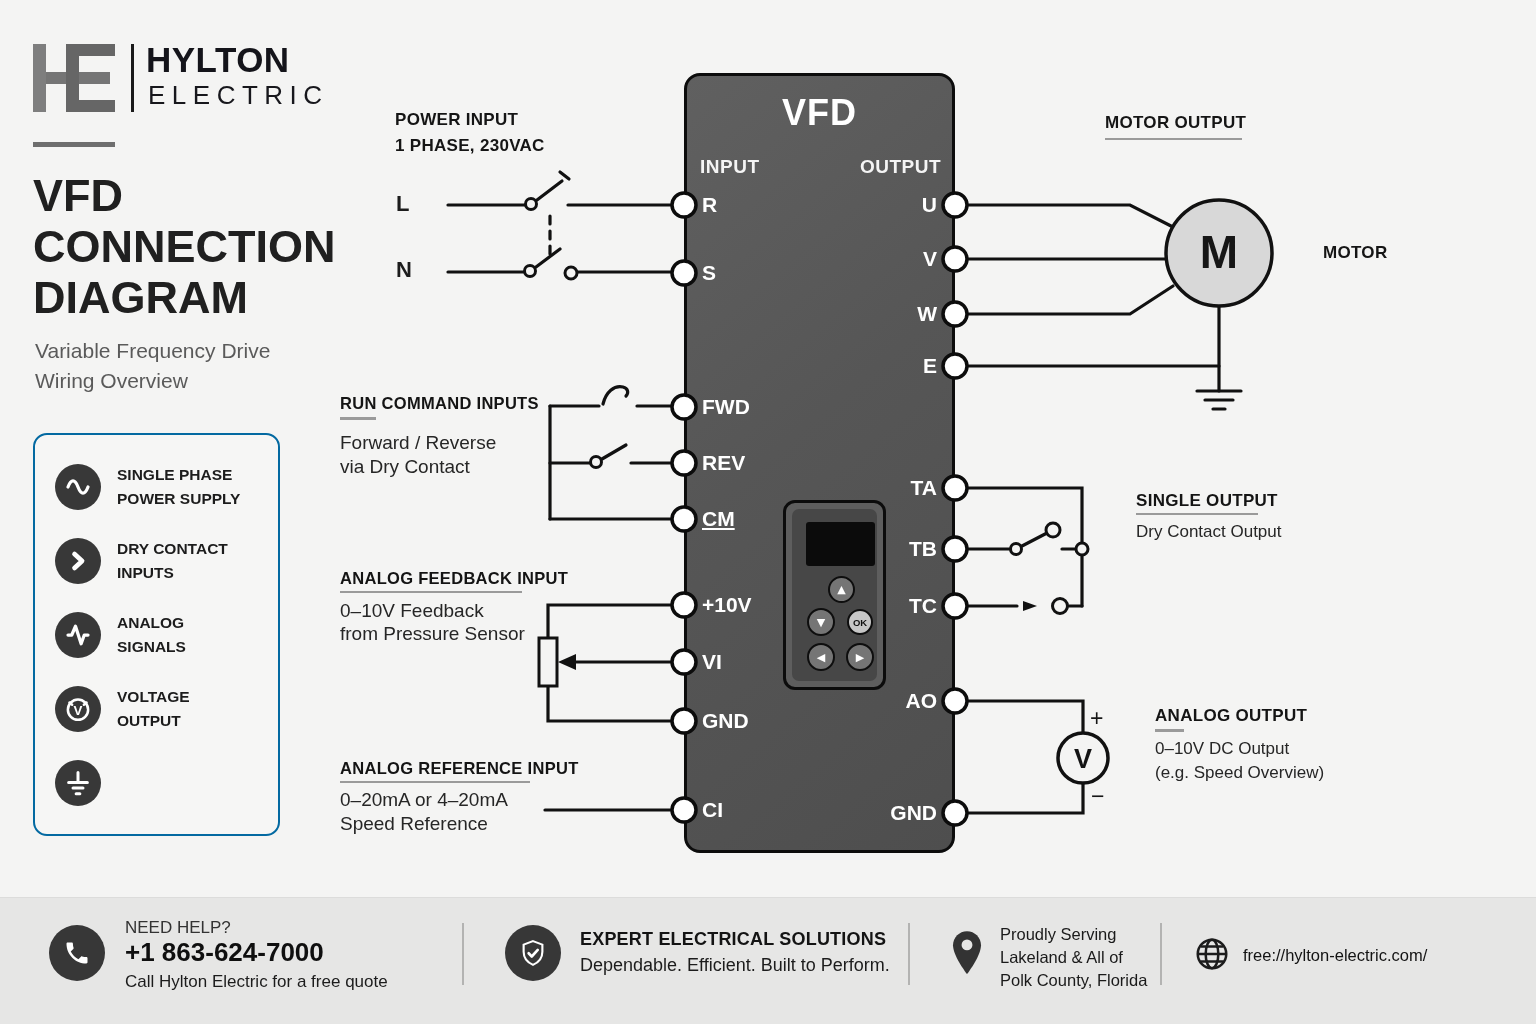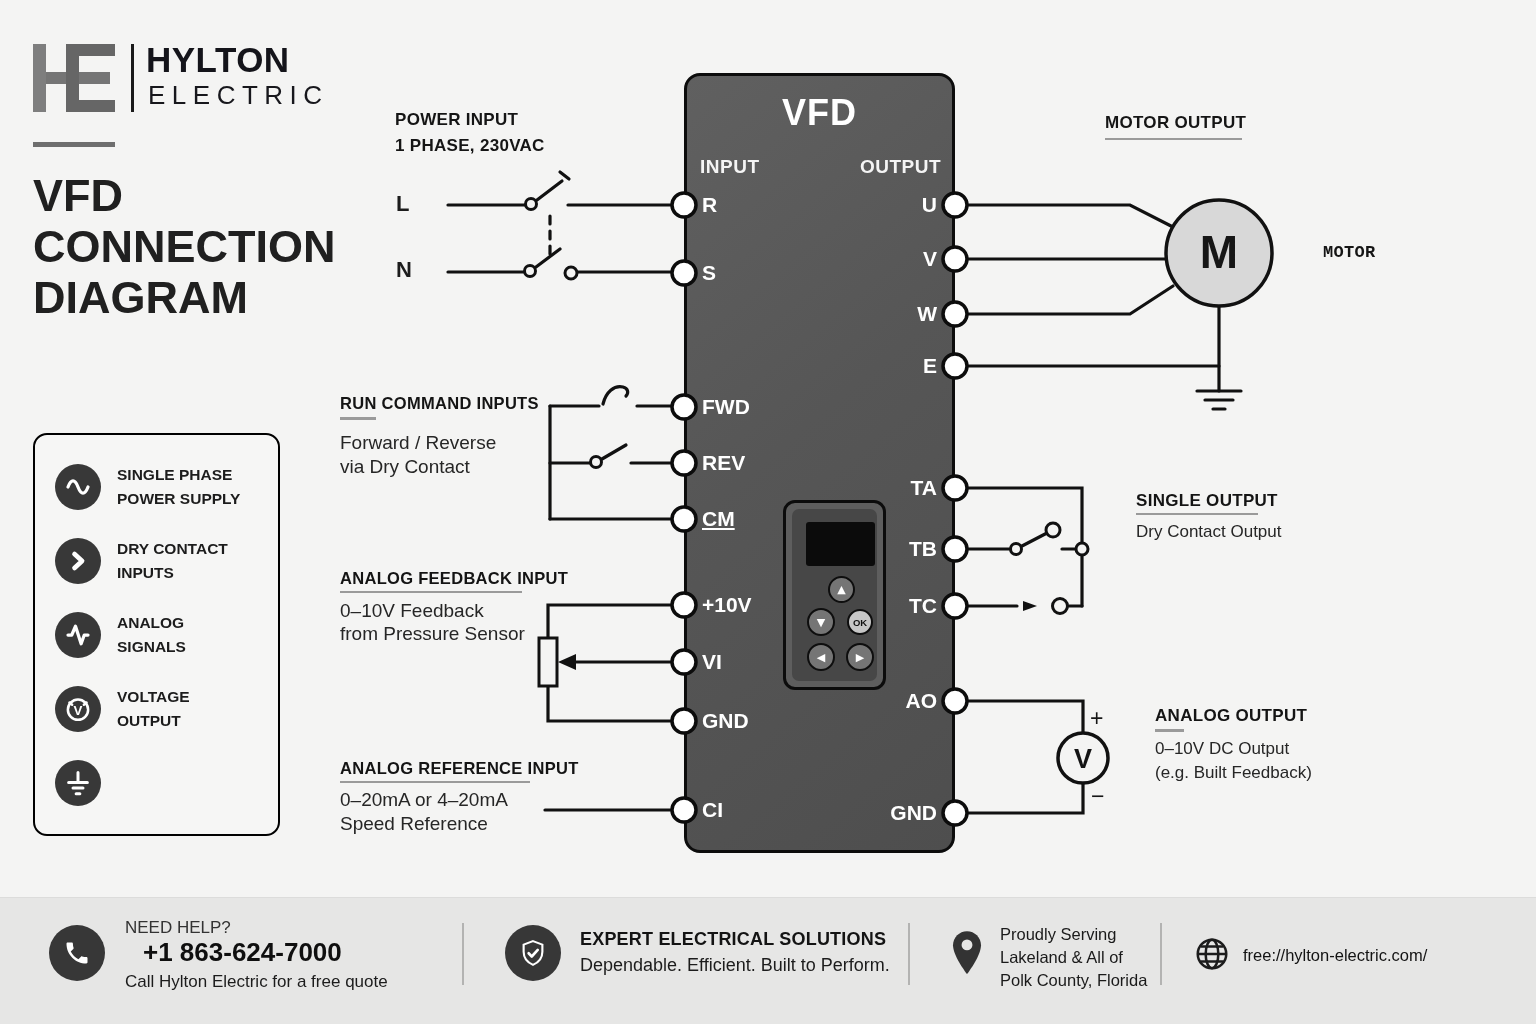--- a/index.html
+++ b/index.html
@@ -8,21 +8,21 @@
   .abs{position:absolute;}
   .h-bold{font-weight:700;color:#151515;letter-spacing:.3px;}
   .underline{background:#9a9a9a;}
   .wire-svg{position:absolute;left:0;top:0;z-index:2;pointer-events:none;}
   
   .brand-name1{font-size:35px;font-weight:800;color:#14141a;letter-spacing:.5px;}
   .brand-name2{font-size:26px;font-weight:400;color:#17171c;letter-spacing:6.5px;}
   .title-line{font-size:45px;font-weight:800;color:#202020;line-height:51px;}
   .subtitle-line{font-size:21px;color:#5a5a5a;line-height:30px;}
   
-  .legend{left:33px;top:433px;width:243px;height:399px;border:2px solid #000000;border-radius:14px;background:#f6f6f5;}
+  .legend{left:33px;top:433px;width:243px;height:399px;border:2px solid #0369a1;border-radius:14px;background:#f6f6f5;}
   .legend-icon{position:absolute;left:20px;width:46px;height:46px;border-radius:50%;background:#383838;
                display:flex;align-items:center;justify-content:center;}
   .legend-label{position:absolute;left:82px;font-size:15.5px;font-weight:700;line-height:24px;color:#1c1c1c;}
   
   .vfd{left:684px;top:73px;width:271px;height:780px;border:3px solid #0c0c0c;border-radius:16px;
        background:linear-gradient(140deg,#606060 0%,#565656 45%,#4e4e4e 100%);z-index:1;box-sizing:border-box;}
   .vfd-title{left:684px;top:92px;width:271px;text-align:center;font-size:36px;font-weight:800;color:#fff;letter-spacing:1px;z-index:3;}
   .io-head{font-size:19px;font-weight:700;color:#f4f4f4;z-index:3;letter-spacing:.5px;}
   .term-label{height:28px;line-height:28px;font-size:21px;font-weight:700;color:#fff;z-index:3;}
   .term-label.right{width:147px;text-align:right;}
@@ -58,20 +58,24 @@
   </svg>
   <div class="abs" style="left:131px;top:44px;width:3px;height:68px;background:#1a1a1a;"></div>
   <div class="abs brand-name1" style="left:146px;top:40px;">HYLTON</div>
   <div class="abs brand-name2" style="left:148px;top:80px;">ELECTRIC</div>
   <div class="abs" style="left:33px;top:142px;width:82px;height:5px;background:#6e6e6e;"></div>
 
   <div class="abs" style="left:33px;top:170px;">
     <div class="title-line">VFD</div>
     <div class="title-line">CONNECTION</div>
     <div class="title-line">DIAGRAM</div>
+  </div>
+  <div class="abs" style="left:35px;top:336px;">
+    <div class="subtitle-line">Variable Frequency Drive</div>
+    <div class="subtitle-line">Wiring Overview</div>
   </div>
 
   <div class="abs legend">
     <div class="legend-icon" style="top:29px;">
       <svg width="30" height="30" viewBox="0 0 24 24" fill="none" stroke="#fff" stroke-width="2.6" stroke-linecap="round">
         <path d="M4 12 C6.5 5.5, 9.5 5.5, 12 12 C14.5 18.5, 17.5 18.5, 20 12"></path>
         </svg>
     </div>
     <div class="legend-label" style="top:28px;">
       <div>SINGLE PHASE</div>
@@ -253,42 +257,42 @@
       <circle cx="955" cy="549" r="12"></circle>
       <circle cx="955" cy="606" r="12"></circle>
       <circle cx="955" cy="701" r="12"></circle>
       <circle cx="955" cy="813" r="12"></circle>
     </g>
   </svg>
 
   <div class="abs h-bold" style="left:1105px;top:113px;font-size:17px;">MOTOR OUTPUT</div>
   <div class="abs underline" style="left:1105px;top:138px;width:137px;height:2px;"></div>
   <div class="abs" style="left:1166px;top:224px;width:106px;height:56px;line-height:56px;text-align:center;font-size:46px;font-weight:700;color:#161616;z-index:3;">M</div>
-  <div class="abs h-bold" style="left:1323px;top:243px;font-size:17px;font-family:Liberation Mono, monospace;">MOTOR</div>
+  <div class="abs h-bold" style="left:1323px;top:243px;font-size:17px;">MOTOR</div>
 
   <div class="abs ann-head" style="left:1136px;top:491px;font-size:17px;">SINGLE OUTPUT</div>
   <div class="abs underline" style="left:1136px;top:513px;width:122px;height:2px;"></div>
   <div class="abs ann-text-sm" style="left:1136px;top:522px;">Dry Contact Output</div>
 
   <div class="abs ann-head" style="left:1155px;top:706px;font-size:17px;">ANALOG OUTPUT</div>
   <div class="abs underline" style="left:1155px;top:729px;width:29px;height:3px;"></div>
   <div class="abs ann-text-sm" style="left:1155px;top:739px;">0–10V DC Output</div>
-  <div class="abs ann-text-sm" style="left:1155px;top:763px;">(e.g. Built Feedback)</div>
+  <div class="abs ann-text-sm" style="left:1155px;top:763px;">(e.g. Speed Overview)</div>
   <div class="abs sign" style="left:1090px;top:705px;">+</div>
   <div class="abs sign" style="left:1091px;top:783px;">−</div>
   <div class="abs" style="left:1058px;top:737px;width:50px;height:44px;line-height:44px;text-align:center;font-size:27px;font-weight:700;color:#141414;z-index:3;">V</div>
 
   <div class="abs footer">
     <div class="foot-circle" style="left:49px;top:27px;">
       <svg width="28" height="28" viewBox="0 0 24 24" fill="#fff">
         <path d="M6.62 10.79c1.44 2.83 3.76 5.14 6.59 6.59l2.2-2.2c.27-.27.67-.36 1.02-.24 1.12.37 2.33.57 3.57.57.55 0 1 .45 1 1V20c0 .55-.45 1-1 1-9.39 0-17-7.61-17-17 0-.55.45-1 1-1h3.5c.55 0 1 .45 1 1 0 1.25.2 2.45.57 3.57.11.35.03.74-.25 1.02l-2.2 2.2z"></path>
       </svg>
     </div>
     <div class="abs" style="left:125px;top:20px;font-size:17px;color:#333;">NEED HELP?</div>
-    <div class="abs" style="left:143px;top:39px;font-size:26px;font-weight:700;color:#0f0f0f;">+1 863-624-7000</div>
+    <div class="abs" style="left:125px;top:39px;font-size:26px;font-weight:700;color:#0f0f0f;">+1 863-624-7000</div>
     <div class="abs" style="left:125px;top:74px;font-size:17px;color:#1c1c1c;">Call Hylton Electric for a free quote</div>
     <div class="foot-div" style="left:462px;"></div>
 
     <div class="foot-circle" style="left:505px;top:27px;">
       <svg width="30" height="30" viewBox="0 0 24 24" fill="none" stroke="#fff" stroke-width="1.7">
         <path d="M12 2.5l7.5 2.8v5.7c0 4.8-3.2 8.6-7.5 10.5-4.3-1.9-7.5-5.7-7.5-10.5V5.3L12 2.5z"></path>
         <path d="M8.5 12.2 L11 14.8 L15.8 9.5" stroke-width="2.1" stroke-linecap="round" stroke-linejoin="round"></path>
       </svg>
     </div>
     <div class="abs" style="left:580px;top:31px;font-size:18px;font-weight:700;color:#141414;letter-spacing:.2px;">EXPERT ELECTRICAL SOLUTIONS</div>

